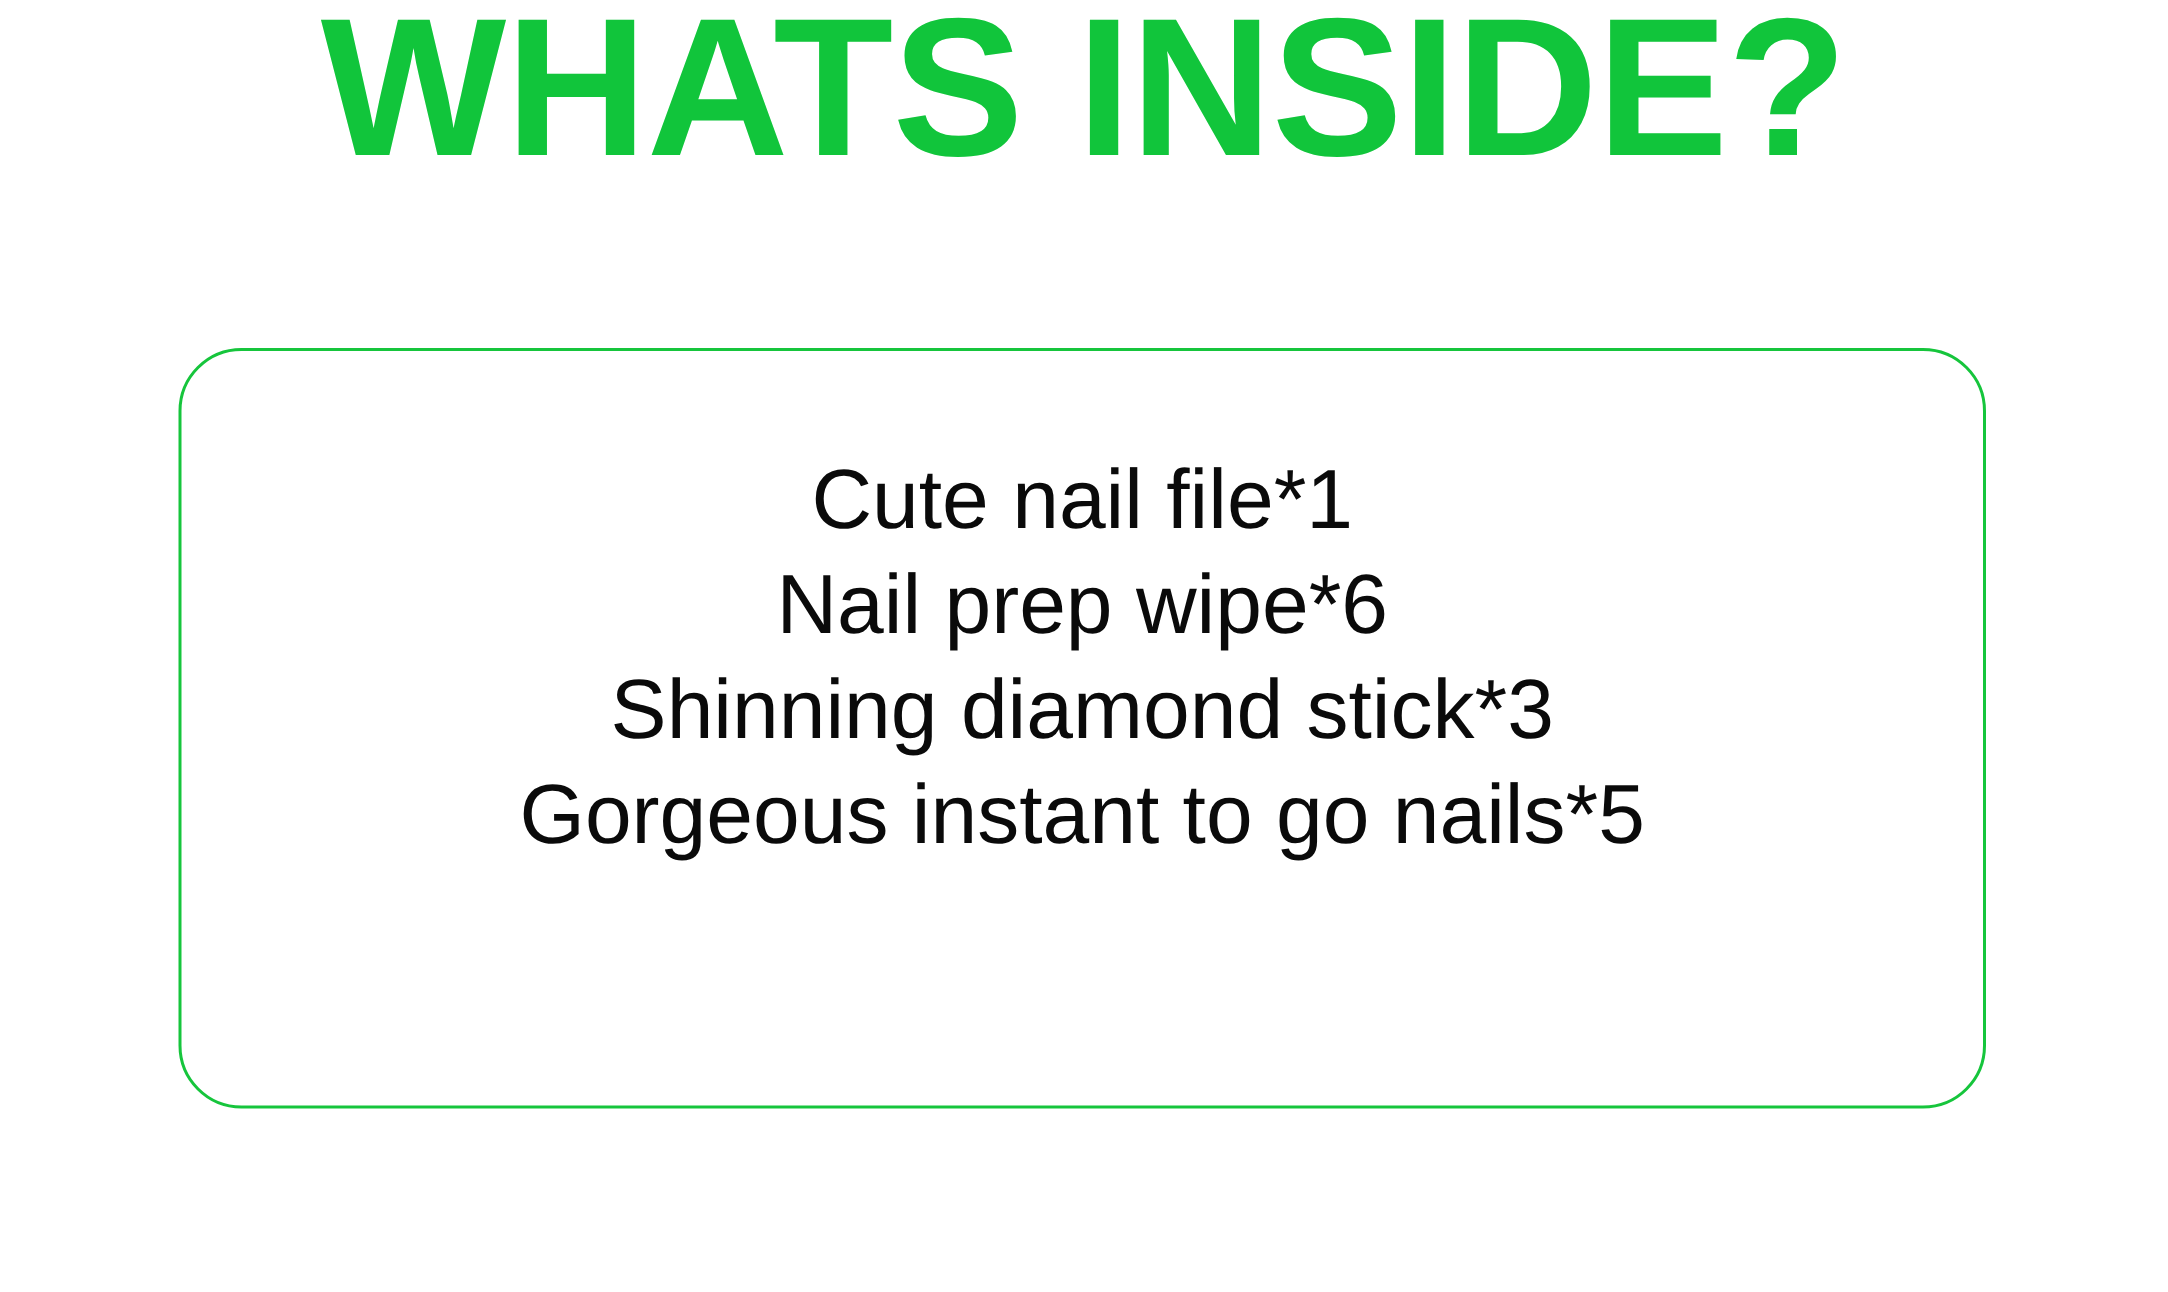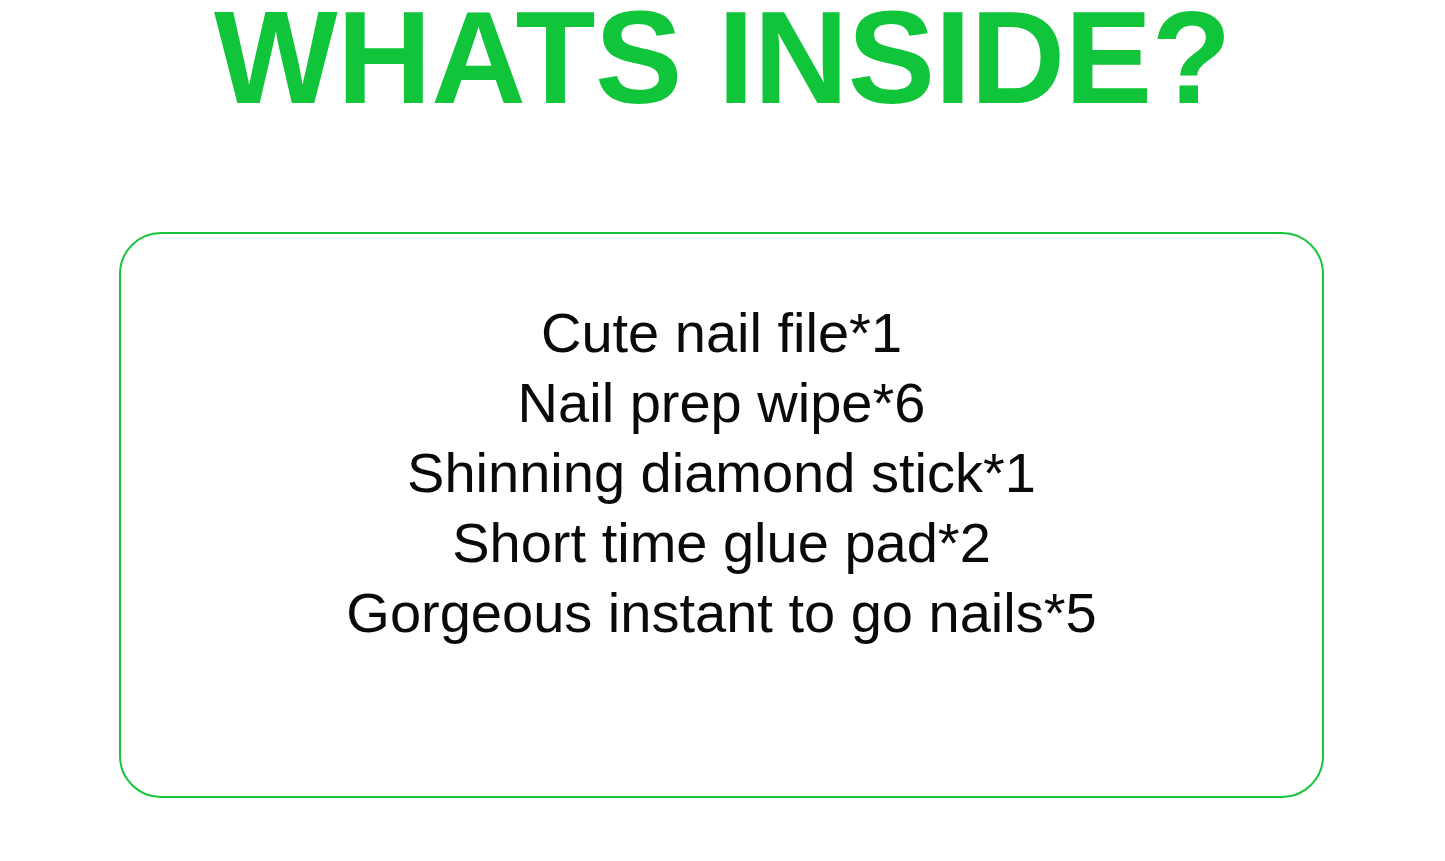--- a/index.html
+++ b/index.html
@@ -43,21 +43,21 @@
     white-space: nowrap;
     transform: translateY(-17px);
   }
 
   
   .card {
     position: absolute;
     left: 119px;
     top: 232px;
     width: 1205px;
-    height: 566px;
+    height: 507px;
     box-sizing: border-box;
     border: 2px solid #16c53c;
     border-radius: 42px;
     background: #ffffff;
   }
 
   .item-list {
     position: absolute;
     left: 0;
     right: 0;
@@ -84,19 +84,18 @@
 <div id="canvas">
 
   <div class="title-wrap">
     <h1 class="title">WHATS INSIDE?</h1>
   </div>
 
   <div class="card">
     <ul class="item-list">
       <li class="item">Cute nail file*1</li>
       <li class="item">Nail prep wipe*6</li>
-      <li class="item">Shinning diamond stick*1</li>
-      <li class="item">Short time glue pad*2</li>
+      <li class="item">Shinning diamond stick*3</li>
       <li class="item">Gorgeous instant to go nails*5</li>
     </ul>
   </div>
 
 </div>
 
 </body></html>

